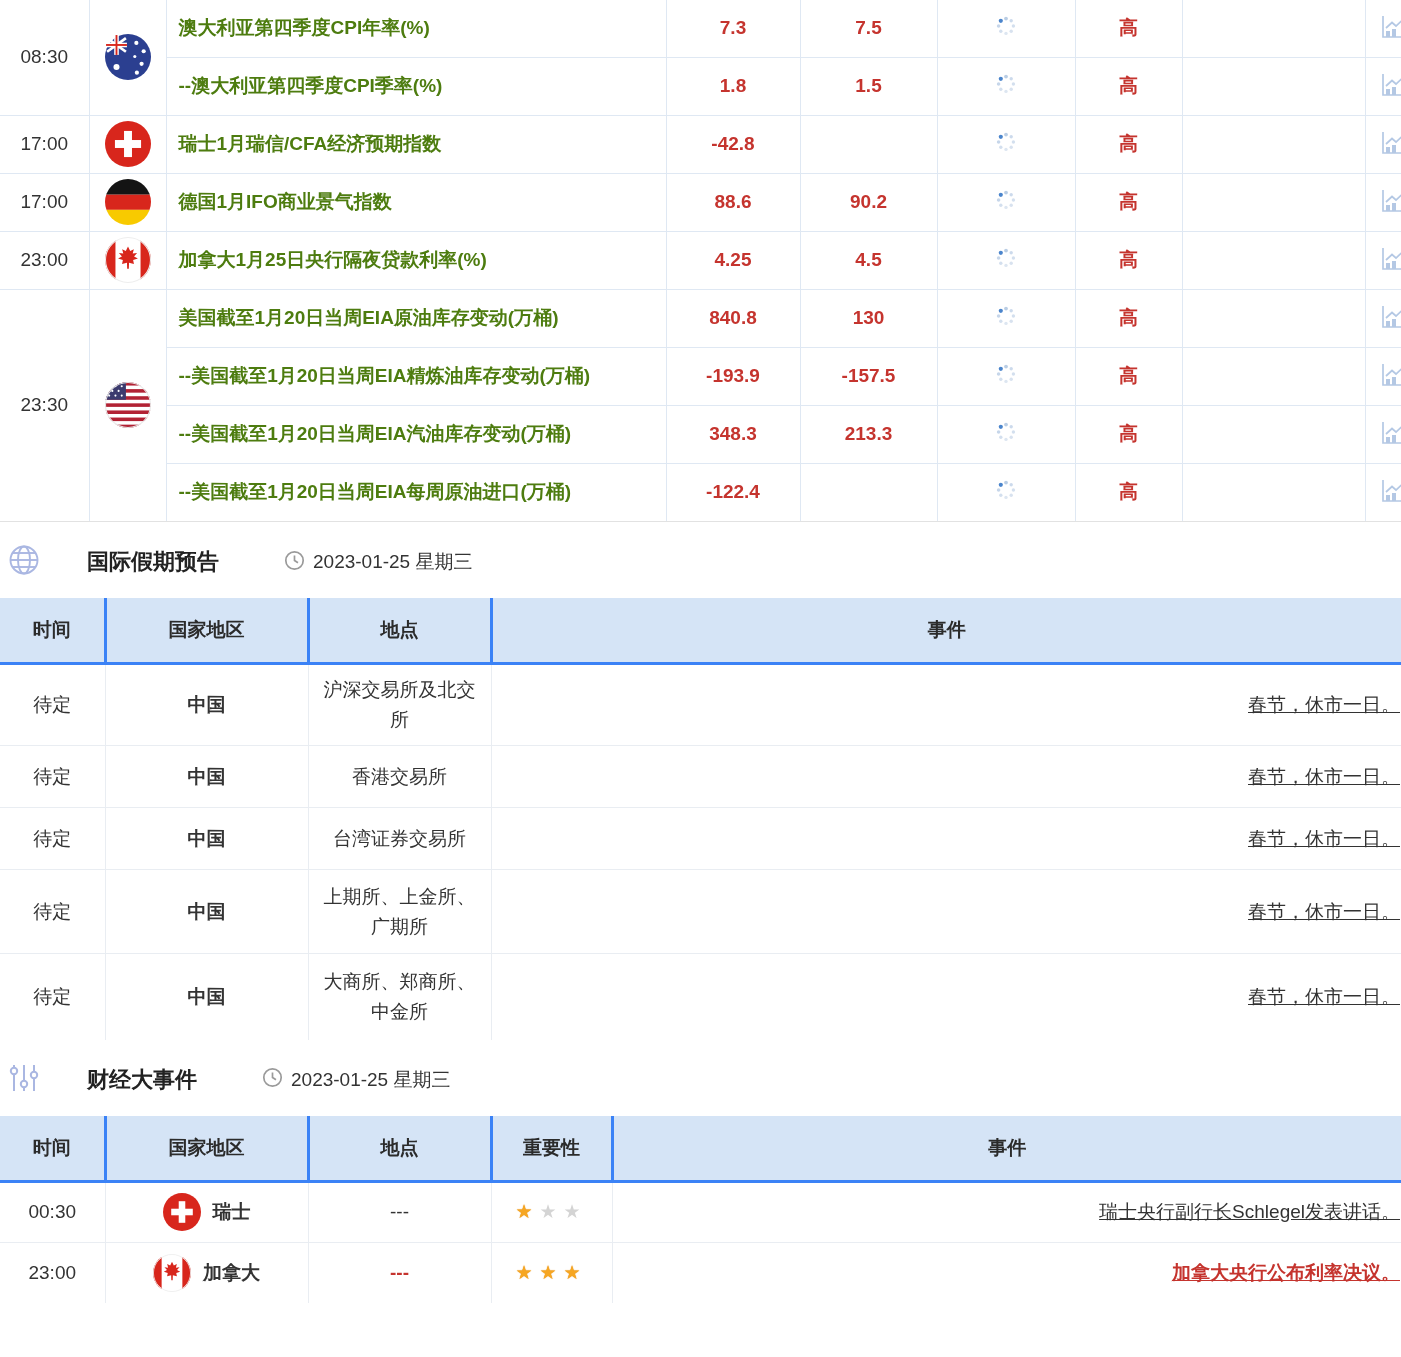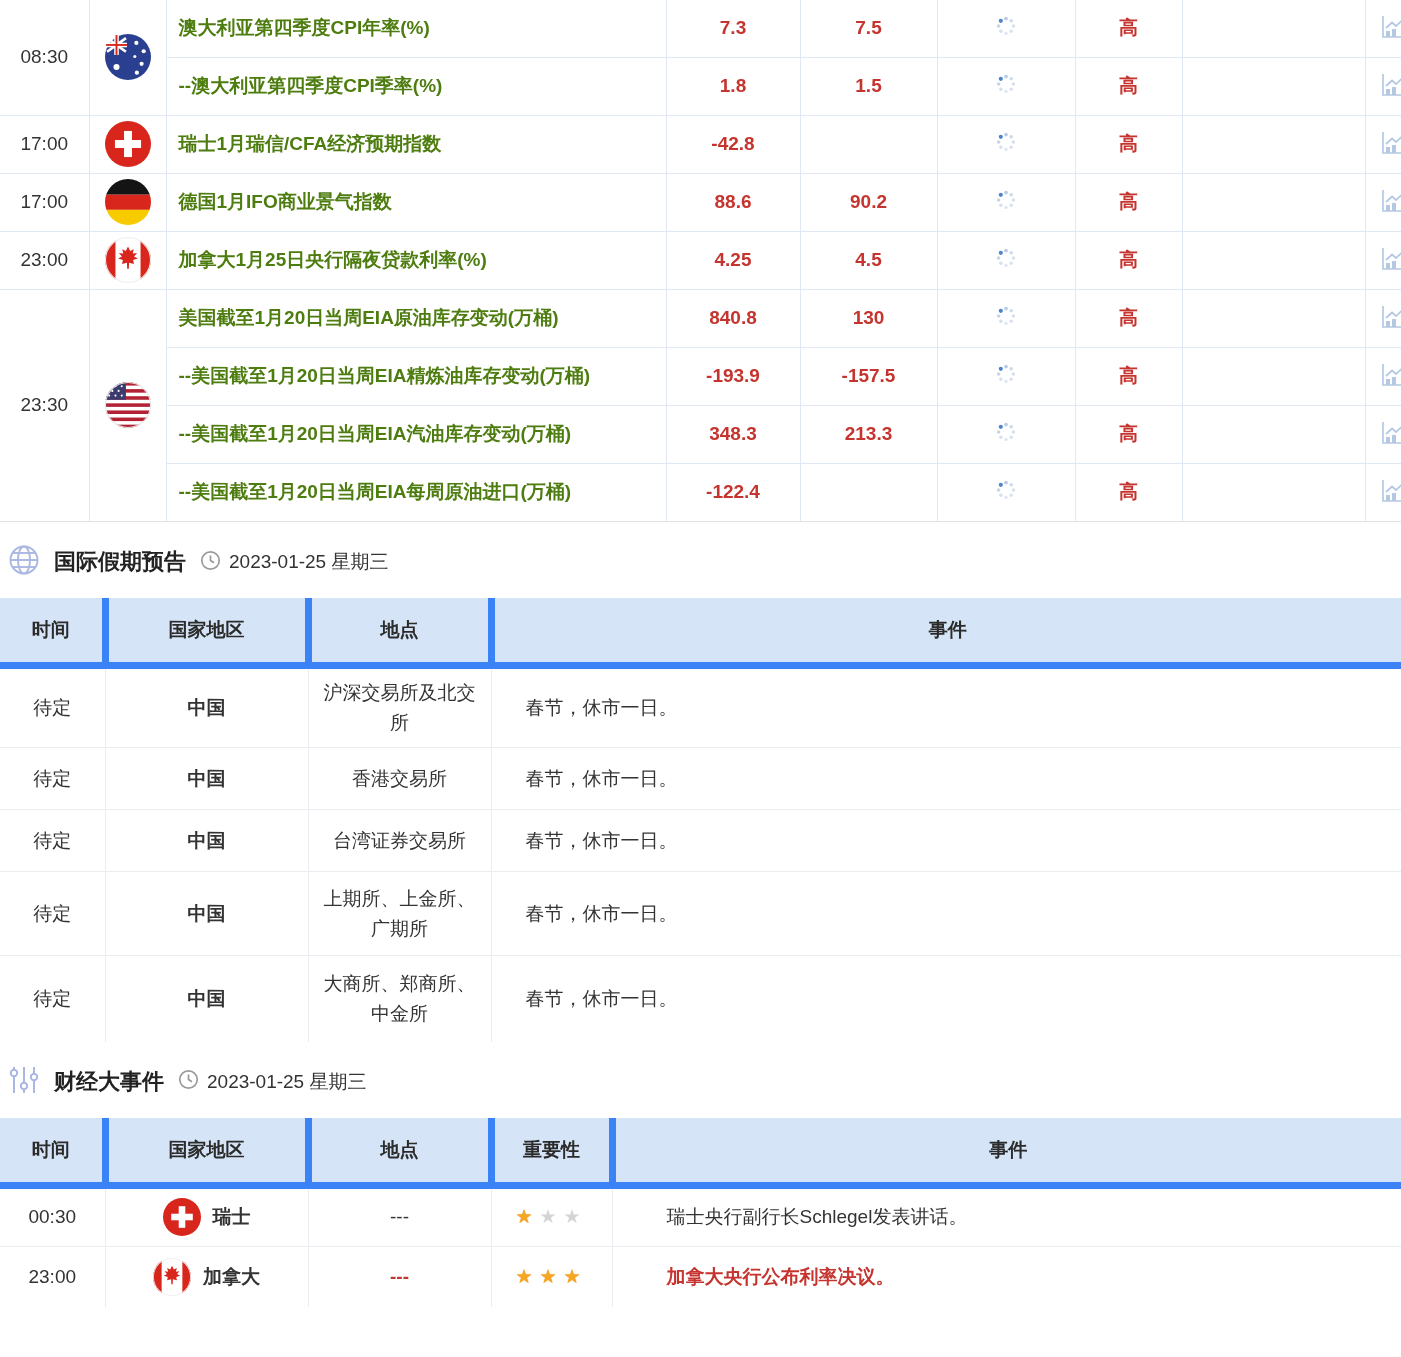--- a/index.html
+++ b/index.html
@@ -17,29 +17,29 @@
   .econ .time{font-size:19px;text-align:center;color:#333;margin-top:20px;}
   .econ .flagcell{text-align:center;}
   .econ .event{font-size:19px;font-weight:bold;color:#4d7c0f;text-align:left;padding-left:12px;}
   .econ .val{font-size:19px;font-weight:bold;color:#c5342e;text-align:center;}
   .econ .imp{font-size:19px;font-weight:bold;color:#c5342e;text-align:center;}
   .econ .spin{text-align:center;}
   .econ .chart{padding:0;}
   .chart-box{width:30px;height:30px;margin-left:13px;}
 
   
-  .section-head{display:flex;align-items:center;padding:23px 0 19px 8px;height:34px;}
+  .section-head{display:flex;align-items:center;padding:23px 0 19px 8px;height:34px;gap:33px;}
   .section-title{font-size:22px;font-weight:bold;color:#222;margin-left:14px;}
-  .date-group{display:flex;align-items:center;margin-left:14px;}
+  .date-group{display:flex;align-items:center;margin-left:32px;}
   .date-text{font-size:19px;color:#333;margin-left:8px;}
 
   
-  .grid th{background:#d5e4f6;font-size:19px;font-weight:bold;color:#2b2b2b;height:62px;border:7px solid #3b82f6;}
+  .grid th{background:#d5e4f6;font-size:19px;font-weight:bold;color:#2b2b2b;height:62px;border:3px solid #3b82f6;}
   .grid td{border:1px solid #e9edf2;font-size:19px;text-align:center;vertical-align:middle;line-height:30px;}
-  .grid .evt{text-align:left;padding-left:34px;}
+  .grid .evt{text-align:right;padding-left:34px;text-decoration:underline;}
   .bold{font-weight:bold;}
   .holiday tr.rh62{height:62px;} .holiday tr.rh82{height:82px;}
   .holiday tr.rh84{height:84px;} .holiday tr.rh86{height:86px;}
   .holiday .place{padding:4px 10px;}
   .events tr{height:61px;}
   .country-cell .cwrap{display:flex;align-items:center;justify-content:center;}
   .country-cell .cname{font-weight:bold;margin-left:12px;}
   .stars{font-size:24px;letter-spacing:7px;white-space:nowrap;}
   .stars .on{color:#f6a622;text-shadow:0 0 1px #e08a12;}
   .stars .off{color:#d4d4d4;}

